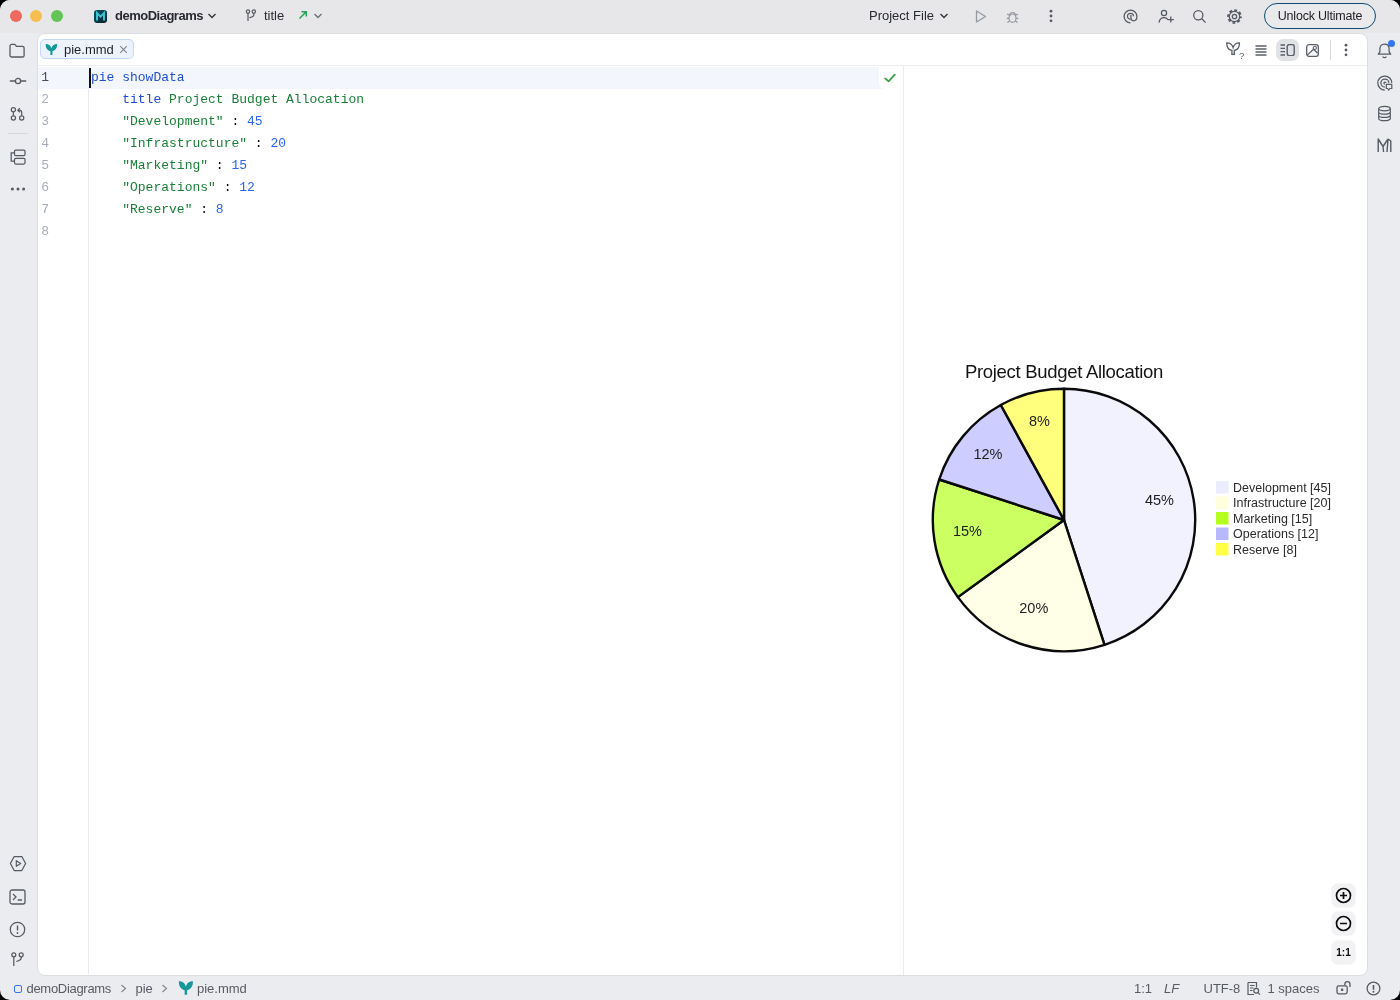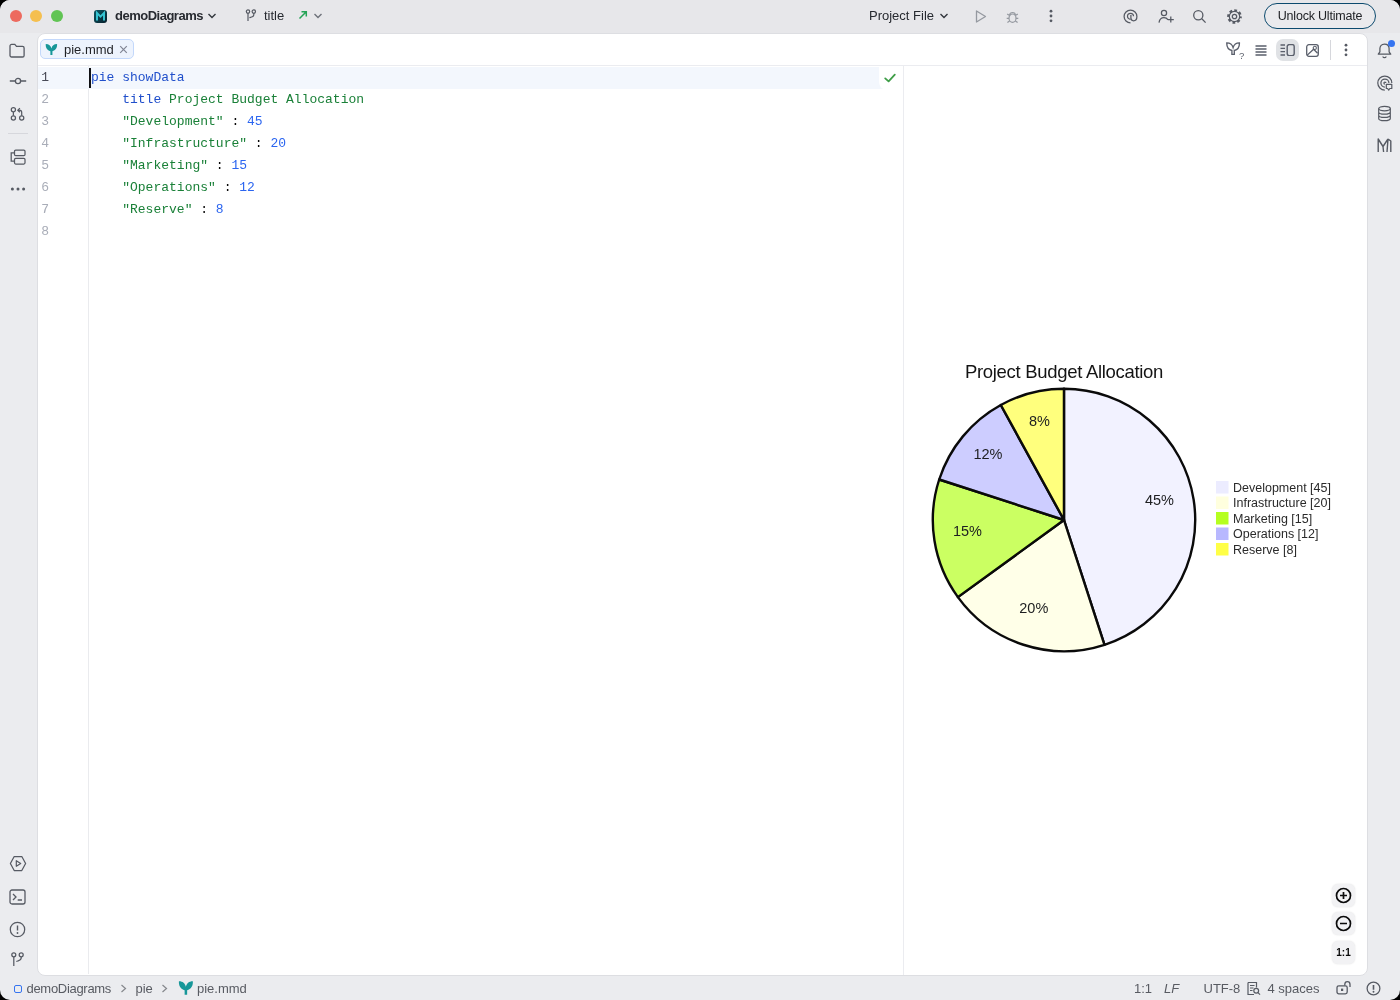--- a/index.html
+++ b/index.html
@@ -277,21 +277,21 @@
 
     <div class="abs" style="left:1134px;top:981px;font-size:13px;color:#585b62;">1:1</div>
     <div class="abs" style="left:1164px;top:981px;font-size:13px;color:#585b62;font-style:italic;">LF</div>
     <div class="abs" style="left:1193.5px;top:981px;font-size:13px;color:#585b62;margin-left:10px;">UTF-8</div>
     <svg class="abs" style="left:1246px;top:981px;" width="15" height="15" viewBox="0 0 15 15">
       <path d="M2 1.5 h8.5 v5 M2 1.5 v12 h6" fill="none" stroke="#565a63" stroke-width="1.2"></path>
       <path d="M4 4.5 h4.5 M4 7 h3.5 M4 9.5 h2.5" stroke="#565a63" stroke-width="1.1"></path>
       <circle cx="10.2" cy="9.8" r="2.4" fill="none" stroke="#565a63" stroke-width="1.2"></circle>
       <path d="M12 11.6 L14 13.6" stroke="#565a63" stroke-width="1.2"></path>
     </svg>
-    <div class="abs" style="left:1267.5px;top:981px;font-size:13px;color:#585b62;">4 spaces</div>
+    <div class="abs" style="left:1267.5px;top:981px;font-size:13px;color:#585b62;">1 spaces</div>
     <svg class="abs" style="left:1335px;top:980px;" width="16" height="16" viewBox="0 0 16 16">
       <rect x="2" y="5.8" width="10.2" height="8" rx="1.8" fill="none" stroke="#565a63" stroke-width="1.3"></rect>
       <rect x="6" y="8.6" width="2.2" height="2.4" fill="#565a63"></rect>
       <path d="M9.8 5.5 V4.4 c0-1.6 1.1-2.7 2.6-2.7 s2.6 1.1 2.6 2.7 V7" fill="none" stroke="#565a63" stroke-width="1.3"></path>
     </svg>
     <svg class="abs" style="left:1366px;top:980.5px;" width="15" height="15" viewBox="0 0 16 16">
       <circle cx="8" cy="8" r="6.8" fill="none" stroke="#565a63" stroke-width="1.35"></circle>
       <path d="M8 4.2 V9.2" stroke="#565a63" stroke-width="1.7"></path>
       <circle cx="8" cy="11.5" r="1" fill="#565a63"></circle>
     </svg>

